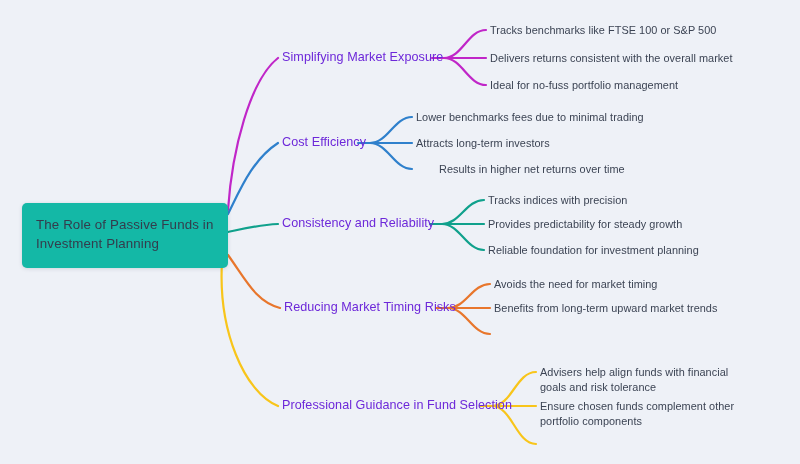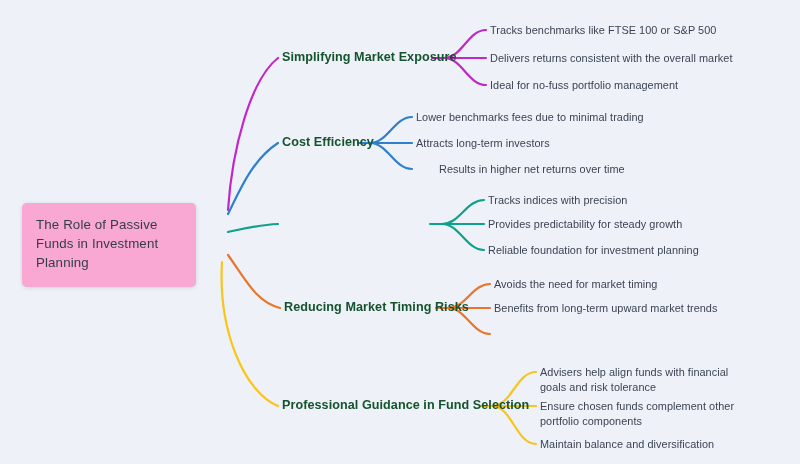--- a/index.html
+++ b/index.html
@@ -29,42 +29,41 @@
     position: absolute;
     top: 0;
     left: 0;
     width: 800px;
     height: 464px;
   }
   .root-node {
     position: absolute;
     left: 22px;
     top: 203px;
-    width: 174px;
+    width: 206px;
     box-sizing: border-box;
-    background: #f9a8d4;
+    background: #14b8a6;
     border-radius: 5px;
     padding: 13px 14px 14px 14px;
     box-shadow: 0 1px 4px rgba(40, 50, 70, 0.13),
                 0 0 1px rgba(40, 50, 70, 0.10);
     color: #343c4c;
     font-size: 13.3px;
     line-height: 1.42;
     font-weight: 400;
     letter-spacing: 0.01em;
   }
   .branch-label {
     position: absolute;
-    color: #14532d;
+    color: #6d28d9;
     font-size: 12.6px;
     line-height: 1.2;
     white-space: nowrap;
     letter-spacing: 0.005em;
     transform: translateY(-50%);
-    font-weight: bold;
   }
   .leaf-label {
     position: absolute;
     color: #3c4454;
     font-size: 10.9px;
     line-height: 1.33;
     letter-spacing: 0.004em;
     transform: translateY(-50%);
   }
   .leaf-label.wrap {
@@ -131,27 +130,27 @@
     <div class="branch-label" style="left:282px; top:58px;">Simplifying Market Exposure</div>
     <div class="leaf-label" style="left:490px; top:30px;">Tracks benchmarks like FTSE 100 or S&amp;P 500</div>
     <div class="leaf-label" style="left:490px; top:58px;">Delivers returns consistent with the overall market</div>
     <div class="leaf-label" style="left:490px; top:85px;">Ideal for no-fuss portfolio management</div>
 
     <div class="branch-label" style="left:282px; top:143px;">Cost Efficiency</div>
     <div class="leaf-label" style="left:416px; top:117px;">Lower benchmarks fees due to minimal trading</div>
     <div class="leaf-label" style="left:416px; top:143px;">Attracts long-term investors</div>
     <div class="leaf-label" style="left:416px; top:169px;margin-left:23px;">Results in higher net returns over time</div>
 
+    <div class="branch-label" style="left:282px; top:224px;">Consistency and Reliability</div>
     <div class="leaf-label" style="left:488px; top:200px;">Tracks indices with precision</div>
     <div class="leaf-label" style="left:488px; top:224px;">Provides predictability for steady growth</div>
     <div class="leaf-label" style="left:488px; top:250px;">Reliable foundation for investment planning</div>
 
     <div class="branch-label" style="left:284px; top:308px;">Reducing Market Timing Risks</div>
     <div class="leaf-label" style="left:494px; top:284px;">Avoids the need for market timing</div>
     <div class="leaf-label" style="left:494px; top:308px;">Benefits from long-term upward market trends</div>
 
     <div class="branch-label" style="left:282px; top:406px;">Professional Guidance in Fund Selection</div>
     <div class="leaf-label wrap" style="left:540px; top:379px;">Advisers help align funds with financial goals and risk tolerance</div>
     <div class="leaf-label wrap" style="left:540px; top:413px;">Ensure chosen funds complement other portfolio components</div>
-    <div class="leaf-label" style="left:540px; top:444px;">Maintain balance and diversification</div>
 
   </div>
 </div>
 
 </body></html>

